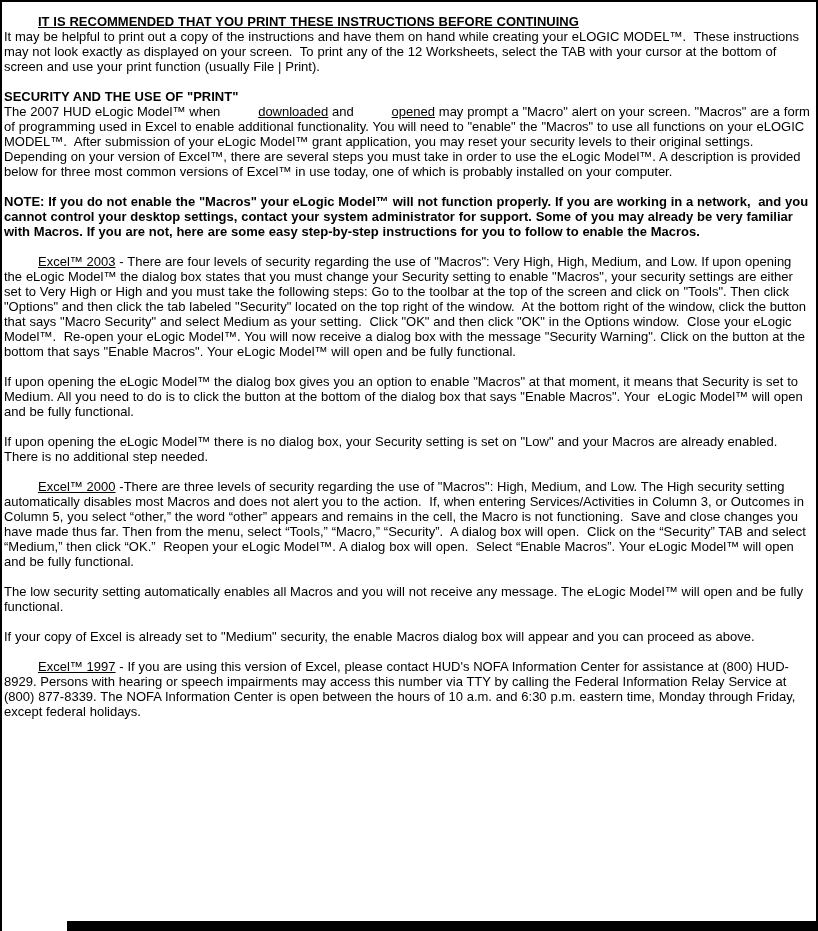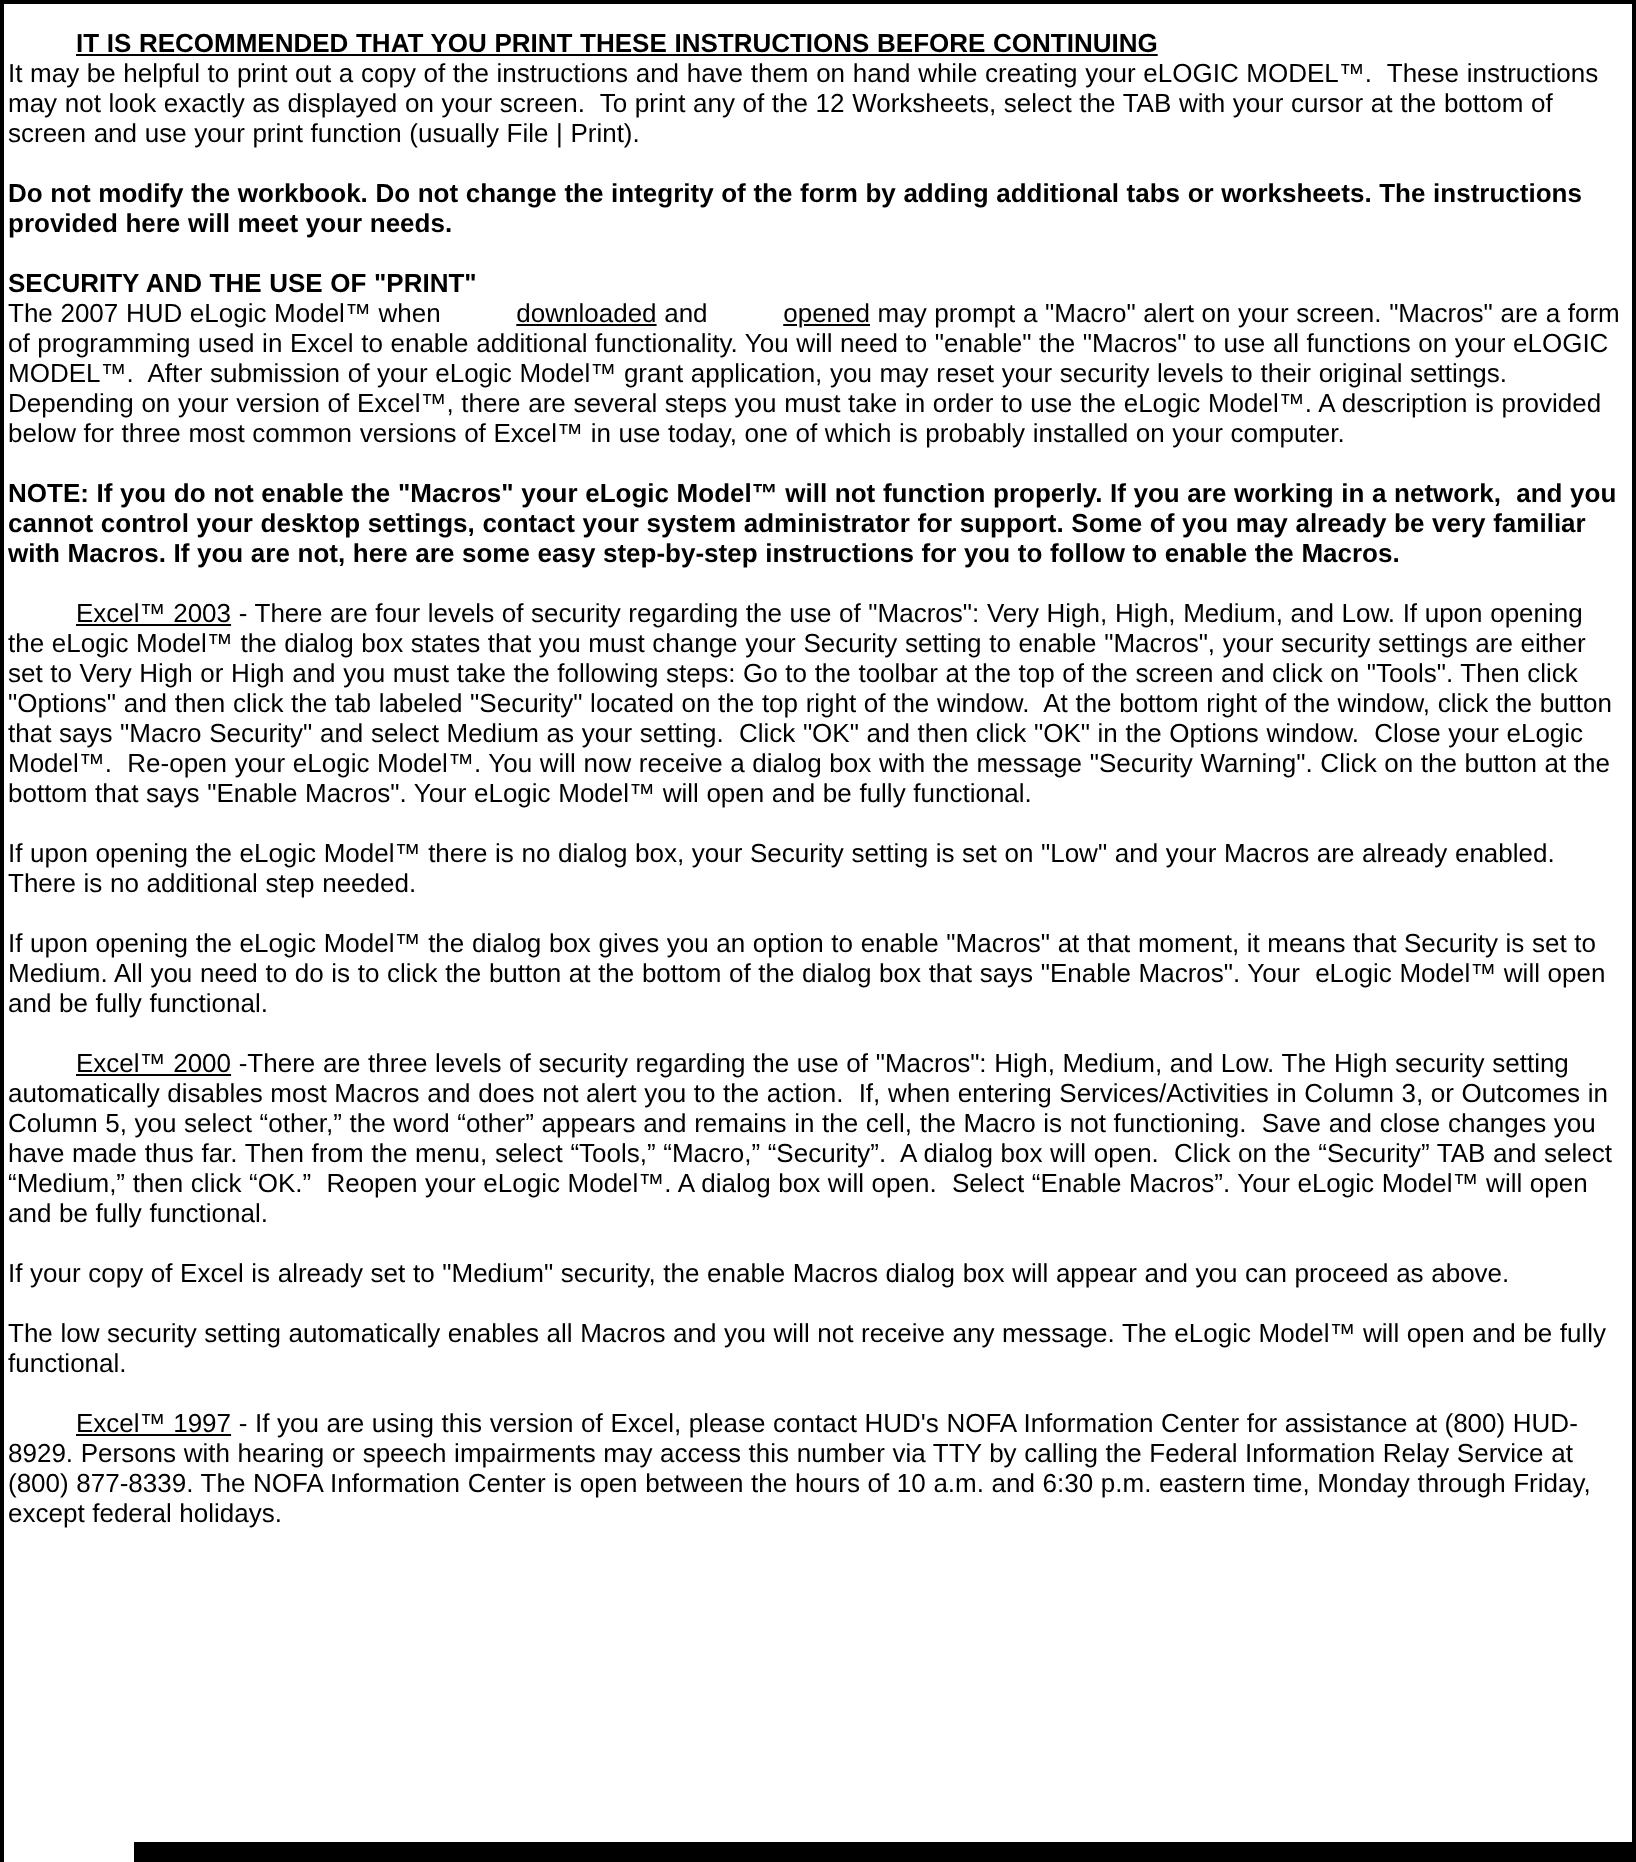--- a/index.html
+++ b/index.html
@@ -44,26 +44,25 @@
     background: #000000;
   }
 </style>
 </head>
 <body>
 
 <div class="sheet">
   <div class="content">
       <p class="tight"><span class="b u">IT IS RECOMMENDED THAT YOU PRINT THESE INSTRUCTIONS BEFORE CONTINUING</span></p>
       <p><span>It may be helpful to print out a copy of the instructions and have them on hand while creating your eLOGIC MODEL™.  These instructions may not look exactly as displayed on your screen.  To print any of the 12 Worksheets, select the TAB with your cursor at the bottom of screen and use your print function (usually File | Print).</span></p>
-      <p><span class="b">Do not modify the workbook. Do not change the integrity of the form by adding additional tabs or worksheets. The instructions provided here will meet your needs.</span></p>
       <p class="tight"><span class="b">SECURITY AND THE USE OF "PRINT"</span></p>
       <p><span>The 2007 HUD eLogic Model™ when </span><span class="u">downloaded</span><span> and </span><span class="u">opened</span><span> may prompt a "Macro" alert on your screen. "Macros" are a form of programming used in Excel to enable additional functionality. You will need to "enable" the "Macros" to use all functions on your eLOGIC MODEL™.  After submission of your eLogic Model™ grant application, you may reset your security levels to their original settings. Depending on your version of Excel™, there are several steps you must take in order to use the eLogic Model™. A description is provided below for three most common versions of Excel™ in use today, one of which is probably installed on your computer.</span></p>
       <p><span class="b">NOTE: If you do not enable the "Macros" your eLogic Model™ will not function properly. If you are working in a network,  and you cannot control your desktop settings, contact your system administrator for support. Some of you may already be very familiar with Macros. If you are not, here are some easy step-by-step instructions for you to follow to enable the Macros.</span></p>
       <p><span class="u">Excel™ 2003</span><span> - There are four levels of security regarding the use of "Macros": Very High, High, Medium, and Low. If upon opening the eLogic Model™ the dialog box states that you must change your Security setting to enable "Macros", your security settings are either set to Very High or High and you must take the following steps: Go to the toolbar at the top of the screen and click on "Tools". Then click "Options" and then click the tab labeled "Security" located on the top right of the window.  At the bottom right of the window, click the button that says "Macro Security" and select Medium as your setting.  Click "OK" and then click "OK" in the Options window.  Close your eLogic Model™.  Re-open your eLogic Model™. You will now receive a dialog box with the message "Security Warning". Click on the button at the bottom that says "Enable Macros". Your eLogic Model™ will open and be fully functional.</span></p>
+      <p><span>If upon opening the eLogic Model™ the dialog box gives you an option to enable "Macros" at that moment, it means that Security is set to Medium. All you need to do is to click the button at the bottom of the dialog box that says "Enable Macros". Your  eLogic Model™ will open and be fully functional.</span></p>
       <p><span>If upon opening the eLogic Model™ there is no dialog box, your Security setting is set on "Low" and your Macros are already enabled. There is no additional step needed.</span></p>
-      <p><span>If upon opening the eLogic Model™ the dialog box gives you an option to enable "Macros" at that moment, it means that Security is set to Medium. All you need to do is to click the button at the bottom of the dialog box that says "Enable Macros". Your  eLogic Model™ will open and be fully functional.</span></p>
       <p><span class="u">Excel™ 2000</span><span> -There are three levels of security regarding the use of "Macros": High, Medium, and Low. The High security setting automatically disables most Macros and does not alert you to the action.  If, when entering Services/Activities in Column 3, or Outcomes in Column 5, you select “other,” the word “other” appears and remains in the cell, the Macro is not functioning.  Save and close changes you have made thus far. Then from the menu, select “Tools,” “Macro,” “Security”.  A dialog box will open.  Click on the “Security” TAB and select “Medium,” then click “OK.”  Reopen your eLogic Model™. A dialog box will open.  Select “Enable Macros”. Your eLogic Model™ will open and be fully functional.</span></p>
+      <p><span>The low security setting automatically enables all Macros and you will not receive any message. The eLogic Model™ will open and be fully functional.</span></p>
       <p><span>If your copy of Excel is already set to "Medium" security, the enable Macros dialog box will appear and you can proceed as above.</span></p>
-      <p><span>The low security setting automatically enables all Macros and you will not receive any message. The eLogic Model™ will open and be fully functional.</span></p>
       <p><span class="u">Excel™ 1997</span><span> - If you are using this version of Excel, please contact HUD's NOFA Information Center for assistance at (800) HUD-8929. Persons with hearing or speech impairments may access this number via TTY by calling the Federal Information Relay Service at (800) 877-8339. The NOFA Information Center is open between the hours of 10 a.m. and 6:30 p.m. eastern time, Monday through Friday, except federal holidays.</span></p>
     </div>
   <div class="bottom-bar"></div>
 </div>
 
 </body></html>

